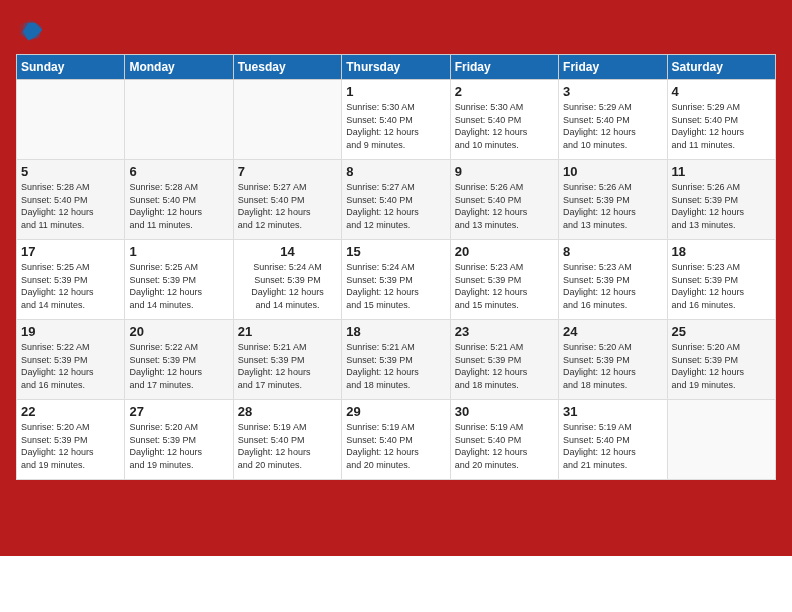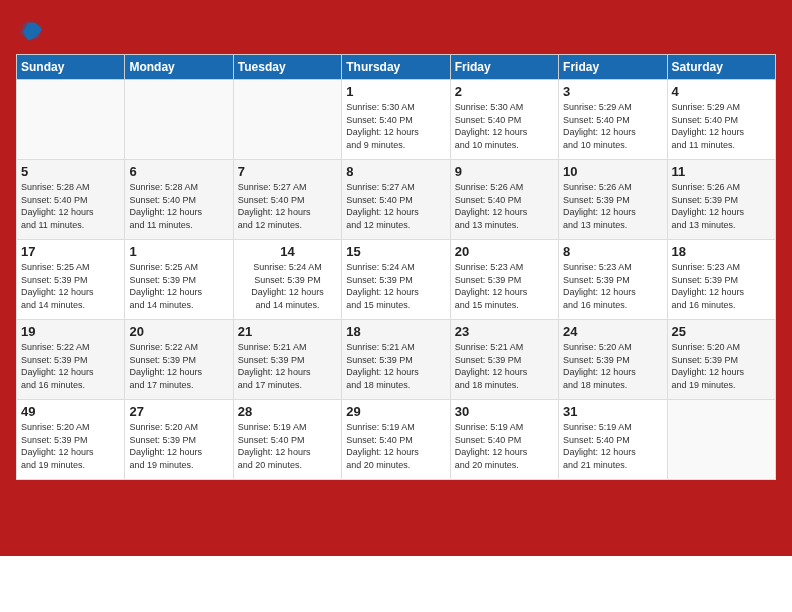--- a/index.html
+++ b/index.html
@@ -153,21 +153,21 @@
         <tr>
           <td style="background: rgb(245, 245, 245);"><span class="day-num">19</span><span class="day-info">Sunrise: 5:22 AM<br>Sunset: 5:39 PM<br>Daylight: 12 hours<br>and 16 minutes.</span></td>
           <td style="background: rgb(245, 245, 245); margin-top: 8px;"><span class="day-num">20</span><span class="day-info">Sunrise: 5:22 AM<br>Sunset: 5:39 PM<br>Daylight: 12 hours<br>and 17 minutes.</span></td>
           <td style="background: rgb(245, 245, 245); margin-top: 24px;"><span class="day-num">21</span><span class="day-info">Sunrise: 5:21 AM<br>Sunset: 5:39 PM<br>Daylight: 12 hours<br>and 17 minutes.</span></td>
           <td style="background: rgb(245, 245, 245);"><span class="day-num">18</span><span class="day-info">Sunrise: 5:21 AM<br>Sunset: 5:39 PM<br>Daylight: 12 hours<br>and 18 minutes.</span></td>
           <td style="background: rgb(245, 245, 245);"><span class="day-num">23</span><span class="day-info">Sunrise: 5:21 AM<br>Sunset: 5:39 PM<br>Daylight: 12 hours<br>and 18 minutes.</span></td>
           <td style="background: rgb(245, 245, 245);"><span class="day-num">24</span><span class="day-info">Sunrise: 5:20 AM<br>Sunset: 5:39 PM<br>Daylight: 12 hours<br>and 18 minutes.</span></td>
           <td style="background: rgb(245, 245, 245);"><span class="day-num">25</span><span class="day-info">Sunrise: 5:20 AM<br>Sunset: 5:39 PM<br>Daylight: 12 hours<br>and 19 minutes.</span></td>
         </tr>
         <tr>
-          <td style="background: rgb(255, 255, 255);"><span class="day-num">49</span><span class="day-info">Sunrise: 5:20 AM<br>Sunset: 5:39 PM<br>Daylight: 12 hours<br>and 19 minutes.</span></td>
+          <td style="background: rgb(255, 255, 255);"><span class="day-num">22</span><span class="day-info">Sunrise: 5:20 AM<br>Sunset: 5:39 PM<br>Daylight: 12 hours<br>and 19 minutes.</span></td>
           <td style="background: rgb(255, 255, 255);"><span class="day-num">27</span><span class="day-info">Sunrise: 5:20 AM<br>Sunset: 5:39 PM<br>Daylight: 12 hours<br>and 19 minutes.</span></td>
           <td style="background: rgb(255, 255, 255);"><span class="day-num">28</span><span class="day-info">Sunrise: 5:19 AM<br>Sunset: 5:40 PM<br>Daylight: 12 hours<br>and 20 minutes.</span></td>
           <td style="background: rgb(255, 255, 255);"><span class="day-num">29</span><span class="day-info">Sunrise: 5:19 AM<br>Sunset: 5:40 PM<br>Daylight: 12 hours<br>and 20 minutes.</span></td>
           <td style="background: rgb(255, 255, 255);"><span class="day-num">30</span><span class="day-info">Sunrise: 5:19 AM<br>Sunset: 5:40 PM<br>Daylight: 12 hours<br>and 20 minutes.</span></td>
           <td style="background: rgb(255, 255, 255);"><span class="day-num">31</span><span class="day-info">Sunrise: 5:19 AM<br>Sunset: 5:40 PM<br>Daylight: 12 hours<br>and 21 minutes.</span></td>
           <td class="empty" style="background: rgb(249, 249, 249);"></td>
         </tr>
       </tbody>
   </table>
 </div>

